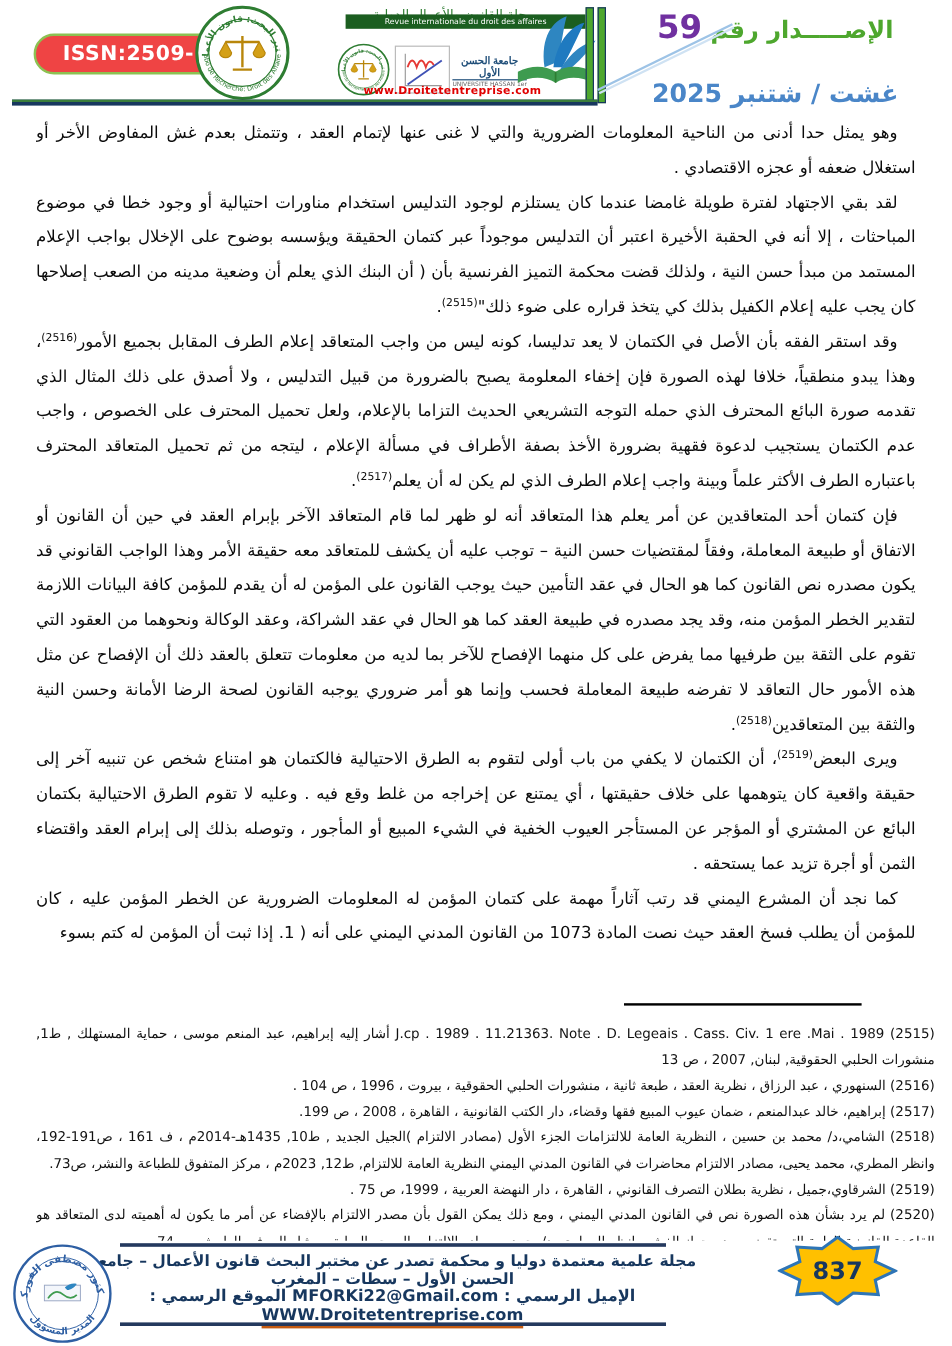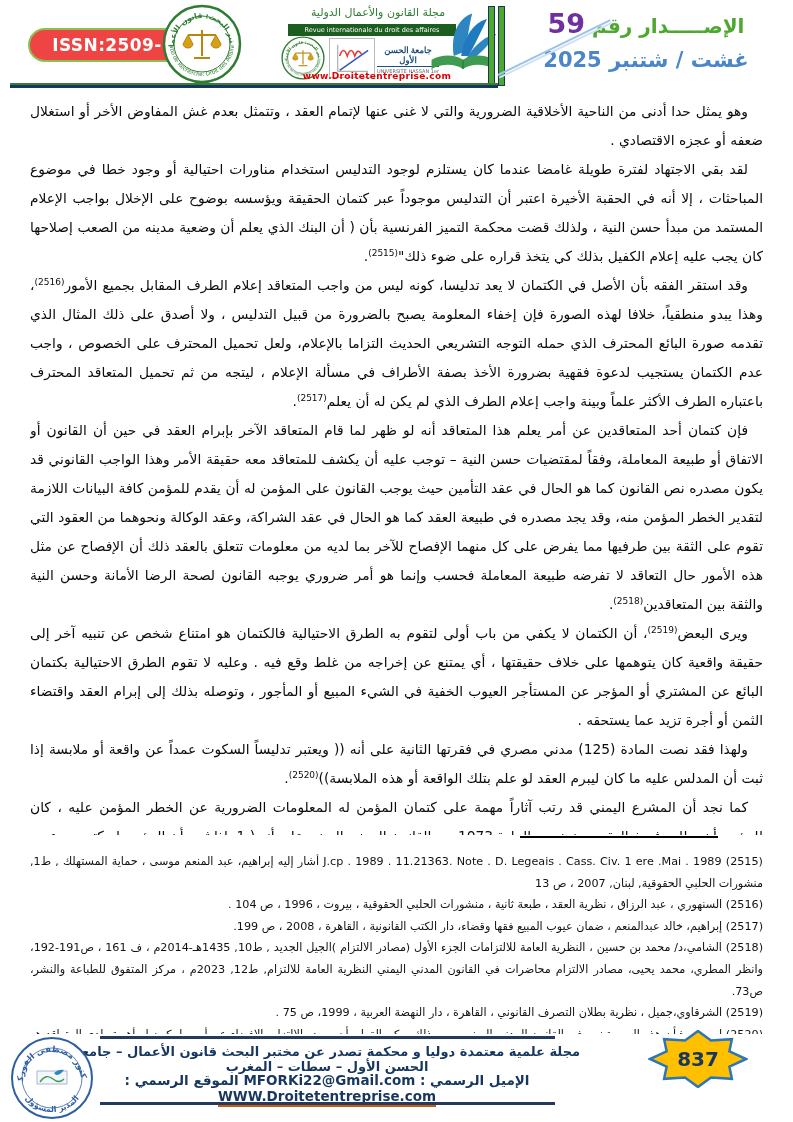--- a/index.html
+++ b/index.html
@@ -6,49 +6,49 @@
   .page{position:relative;width:793px;height:1122px;background:#ffffff;margin:0 auto;overflow:hidden;
         font-family:"DejaVu Sans",sans-serif;}
 
   
   .issn{position:absolute;left:28px;top:28px;width:158px;height:34px;background:#ef4444;
         border:2px solid #8CC152;border-radius:19px;color:#fff;font-weight:bold;font-size:17px;
         line-height:31px;text-align:center;letter-spacing:.4px;box-sizing:border-box;}
   .seal-large{position:absolute;left:162px;top:4px;width:80px;height:80px;}
   .j-title{position:absolute;left:272px;top:6px;width:212px;text-align:center;font-size:11px;
            font-weight:normal;color:#2E7D32;direction:rtl;}
-  .j-sub{position:absolute;left:288px;top:24px;width:168px;height:12px;background:#1B5E20;color:#fff;
+  .j-sub{position:absolute;left:288px;top:12px;width:200px;height:12px;background:#1B5E20;color:#fff;
          font-size:6.5px;text-align:center;line-height:12px;overflow:hidden;}
   .j-seal-small{position:absolute;left:281px;top:36px;width:44px;height:44px;}
   .j-chart{position:absolute;left:329px;top:38px;width:46px;height:40px;background:#fff;border:1px solid #bbb;box-sizing:border-box;}
   .j-univ{position:absolute;left:377px;top:45px;width:62px;text-align:center;}
   .j-univ-ar{font-size:8.5px;color:#1F4E79;font-weight:bold;direction:rtl;border-bottom:1px solid #1F4E79;padding-bottom:1px;font-family:Liberation Serif, serif;}
   .j-univ-fr{font-size:5px;color:#666;white-space:nowrap;margin-top:1px;}
   .j-book{position:absolute;left:426px;top:10px;}
   .j-site{position:absolute;left:282px;top:71px;width:190px;text-align:center;color:#E00000;
           font-weight:bold;font-size:9px;letter-spacing:.3px;}
   .vbars{position:absolute;left:488px;top:6px;height:78px;}
   .vbars span{display:inline-block;width:5px;height:100%;background:#4EA72E;border:1px solid #17375E;margin-right:3px;}
   .header-rule{position:absolute;left:10px;top:83px;width:488px;height:3px;background:#17375E;border-top:2px solid #3A7D3A;}
   .issue{position:absolute;left:505px;top:8px;width:282px;direction:rtl;text-align:center;font-weight:bold;}
   .issue-line1{font-size:20px;color:#4EA72E;}
   .issue-num{color:#7030A0;font-size:27px;}
-  .issue-line2{font-size:21px;color:#4A86C8;margin-top:9px;}
+  .issue-line2{font-size:21px;color:#4A86C8;margin-top:27px;}
   .diag{position:absolute;left:498px;top:74px;width:125px;height:2px;background:#9DC3E6;
         box-shadow:0 3px 0 #cfe2f3;transform:rotate(-26deg);transform-origin:left center;}
 
   
   .body-text{position:absolute;left:30px;right:30px;top:97px;height:738px;overflow:hidden;
              direction:rtl;text-align:justify;font-size:13.8px;line-height:29px;color:#0b0b0b;}
   .para{text-indent:15px;margin:0;}
   sup.fnref{font-size:9px;line-height:0;vertical-align:5px;}
 
   
   .fn-sep{position:absolute;right:75px;top:836px;width:198px;height:2px;background:#000;}
-  .footnotes{position:absolute;left:30px;right:30px;top:851px;height:183px;overflow:hidden;
+  .footnotes{position:absolute;left:30px;right:14px;top:851px;height:183px;overflow:hidden;
              direction:rtl;text-align:justify;font-size:11.2px;line-height:21.6px;color:#111;}
   .fn-num{unicode-bidi:isolate;}
 
   
   .f-rule-top{position:absolute;left:100px;top:1036px;width:455px;height:3px;background:#24395E;}
   .f-rule-bot{position:absolute;left:100px;top:1102px;width:455px;height:3px;background:#24395E;}
   .f-line1{position:absolute;left:72px;top:1044px;width:510px;text-align:center;direction:rtl;
            font-size:13px;font-weight:bold;color:#17375E;}
   .f-line2{position:absolute;left:72px;top:1072px;width:510px;text-align:center;direction:rtl;
            font-size:13.5px;font-weight:bold;color:#17375E;}
@@ -146,26 +146,25 @@
   <div class="issue">
     <div class="issue-line1">
       <span>الإصـــــدار رقم</span>
       <span class="issue-num">59</span>
     </div>
     <div class="issue-line2">غشت / شتنبر 2025</div>
   </div>
   <div class="diag"></div>
 
   <div class="body-text">
-      <div class="para"><span>وهو يمثل حدا أدنى من الناحية الأخلاقية الضرورية والتي لا غنى عنها لإتمام العقد ، وتتمثل بعدم غش المفاوض الأخر أو استغلال ضعفه أو عجزه الاقتصادي .</span></div>
+      <div class="para"><span>وهو يمثل حدا أدنى من الناحية المعلومات الضرورية والتي لا غنى عنها لإتمام العقد ، وتتمثل بعدم غش المفاوض الأخر أو استغلال ضعفه أو عجزه الاقتصادي .</span></div>
       <div class="para"><span>لقد بقي الاجتهاد لفترة طويلة غامضا عندما كان يستلزم لوجود التدليس استخدام مناورات احتيالية أو وجود خطا في موضوع المباحثات ، إلا أنه في الحقبة الأخيرة اعتبر أن التدليس موجوداً عبر كتمان الحقيقة ويؤسسه بوضوح على الإخلال بواجب الإعلام المستمد من مبدأ حسن النية ، ولذلك قضت محكمة التميز الفرنسية بأن ( أن البنك الذي يعلم أن وضعية مدينه من الصعب إصلاحها كان يجب عليه إعلام الكفيل بذلك كي يتخذ قراره على ضوء ذلك"</span><sup class="fnref">(2515)</sup><span>.</span></div>
       <div class="para"><span>وقد استقر الفقه بأن الأصل في الكتمان لا يعد تدليسا، كونه ليس من واجب المتعاقد إعلام الطرف المقابل بجميع الأمور</span><sup class="fnref">(2516)</sup><span>، وهذا يبدو منطقياً، خلافا لهذه الصورة فإن إخفاء المعلومة يصبح بالضرورة من قبيل التدليس ، ولا أصدق على ذلك المثال الذي تقدمه صورة البائع المحترف الذي حمله التوجه التشريعي الحديث التزاما بالإعلام، ولعل تحميل المحترف على الخصوص ، واجب عدم الكتمان يستجيب لدعوة فقهية بضرورة الأخذ بصفة الأطراف في مسألة الإعلام ، ليتجه من ثم تحميل المتعاقد المحترف باعتباره الطرف الأكثر علماً وبينة واجب إعلام الطرف الذي لم يكن له أن يعلم</span><sup class="fnref">(2517)</sup><span>.</span></div>
       <div class="para"><span>فإن كتمان أحد المتعاقدين عن أمر يعلم هذا المتعاقد أنه لو ظهر لما قام المتعاقد الآخر بإبرام العقد في حين أن القانون أو الاتفاق أو طبيعة المعاملة، وفقاً لمقتضيات حسن النية – توجب عليه أن يكشف للمتعاقد معه حقيقة الأمر وهذا الواجب القانوني قد يكون مصدره نص القانون كما هو الحال في عقد التأمين حيث يوجب القانون على المؤمن له أن يقدم للمؤمن كافة البيانات اللازمة لتقدير الخطر المؤمن منه، وقد يجد مصدره في طبيعة العقد كما هو الحال في عقد الشراكة، وعقد الوكالة ونحوهما من العقود التي تقوم على الثقة بين طرفيها مما يفرض على كل منهما الإفصاح للآخر بما لديه من معلومات تتعلق بالعقد ذلك أن الإفصاح عن مثل هذه الأمور حال التعاقد لا تفرضه طبيعة المعاملة فحسب وإنما هو أمر ضروري يوجبه القانون لصحة الرضا الأمانة وحسن النية والثقة بين المتعاقدين</span><sup class="fnref">(2518)</sup><span>.</span></div>
       <div class="para"><span>ويرى البعض</span><sup class="fnref">(2519)</sup><span>، أن الكتمان لا يكفي من باب أولى لتقوم به الطرق الاحتيالية فالكتمان هو امتناع شخص عن تنبيه آخر إلى حقيقة واقعية كان يتوهمها على خلاف حقيقتها ، أي يمتنع عن إخراجه من غلط وقع فيه . وعليه لا تقوم الطرق الاحتيالية بكتمان البائع عن المشتري أو المؤجر عن المستأجر العيوب الخفية في الشيء المبيع أو المأجور ، وتوصله بذلك إلى إبرام العقد واقتضاء الثمن أو أجرة تزيد عما يستحقه .</span></div>
-      <div class="para"><span>ولهذا فقد نصت المادة (125) مدني مصري في فقرتها الثانية على أنه (( ويعتبر تدليساً السكوت عمداً عن واقعة أو ملابسة إذا ثبت أن المدلس عليه ما كان ليبرم العقد لو علم بتلك الواقعة أو هذه الملابسة))</span><sup class="fnref">(2520)</sup><span>.</span></div>
       <div class="para"><span>كما نجد أن المشرع اليمني قد رتب آثاراً مهمة على كتمان المؤمن له المعلومات الضرورية عن الخطر المؤمن عليه ، كان للمؤمن أن يطلب فسخ العقد حيث نصت المادة 1073 من القانون المدني اليمني على أنه ( 1. إذا ثبت أن المؤمن له كتم بسوء</span></div>
     </div>
 
   <div class="fn-sep"></div>
   <div class="footnotes">
       <div class="footnote"><span class="fn-num">(2515)</span><span class="fn-text"> J.cp . 1989 . 11.21363. Note . D. Legeais . Cass. Civ. 1 ere .Mai . 1989 أشار إليه إبراهيم، عبد المنعم موسى ، حماية المستهلك , ط1, منشورات الحلبي الحقوقية, لبنان, 2007 ، ص 13</span></div>
       <div class="footnote"><span class="fn-num">(2516)</span><span class="fn-text"> السنهوري ، عبد الرزاق ، نظرية العقد ، طبعة ثانية ، منشورات الحلبي الحقوقية ، بيروت ، 1996 ، ص 104 .</span></div>
       <div class="footnote"><span class="fn-num">(2517)</span><span class="fn-text"> إبراهيم، خالد عبدالمنعم ، ضمان عيوب المبيع فقها وقضاء، دار الكتب القانونية ، القاهرة ، 2008 ، ص 199.</span></div>
       <div class="footnote"><span class="fn-num">(2518)</span><span class="fn-text"> الشامي،د/ محمد بن حسين ، النظرية العامة للالتزامات الجزء الأول (مصادر الالتزام )الجيل الجديد , ط10, 1435هـ-2014م ، ف 161 ، ص191-192، وانظر المطري، محمد يحيى، مصادر الالتزام محاضرات في القانون المدني اليمني النظرية العامة للالتزام, ط12, 2023م ، مركز المتفوق للطباعة والنشر، ص73.</span></div>
       <div class="footnote"><span class="fn-num">(2519)</span><span class="fn-text"> الشرقاوي،جميل ، نظرية بطلان التصرف القانوني ، القاهرة ، دار النهضة العربية ، 1999، ص 75 .</span></div>

